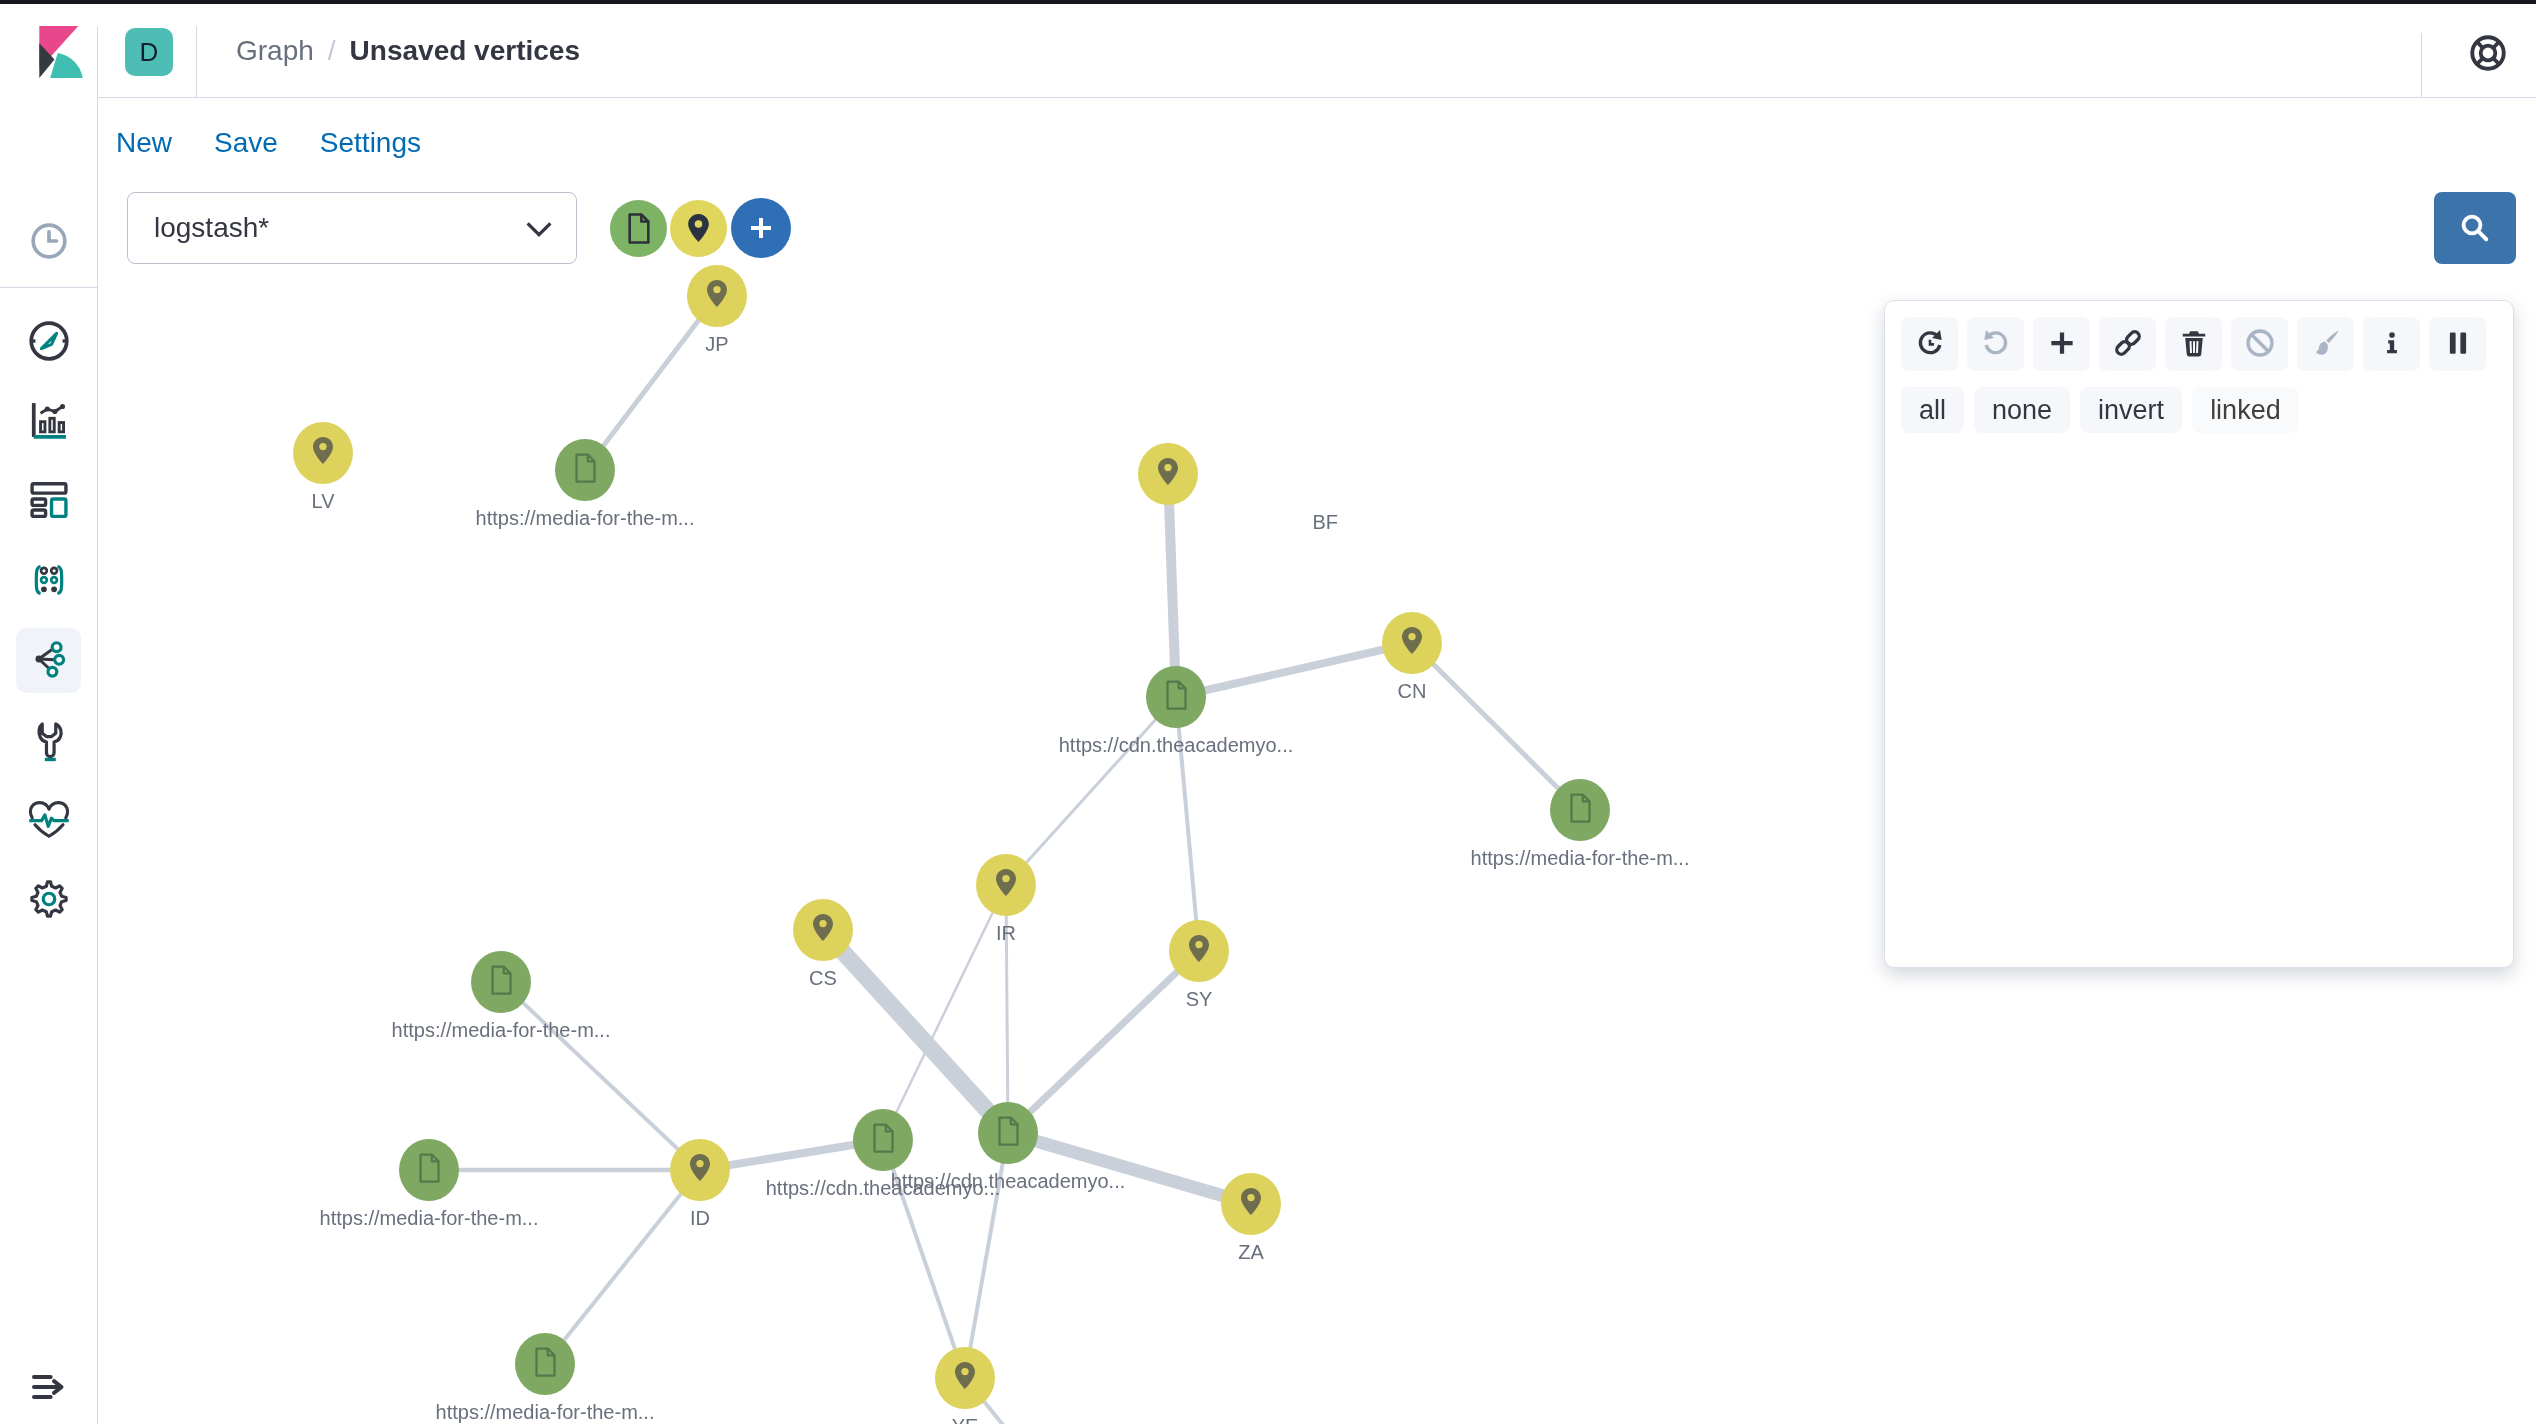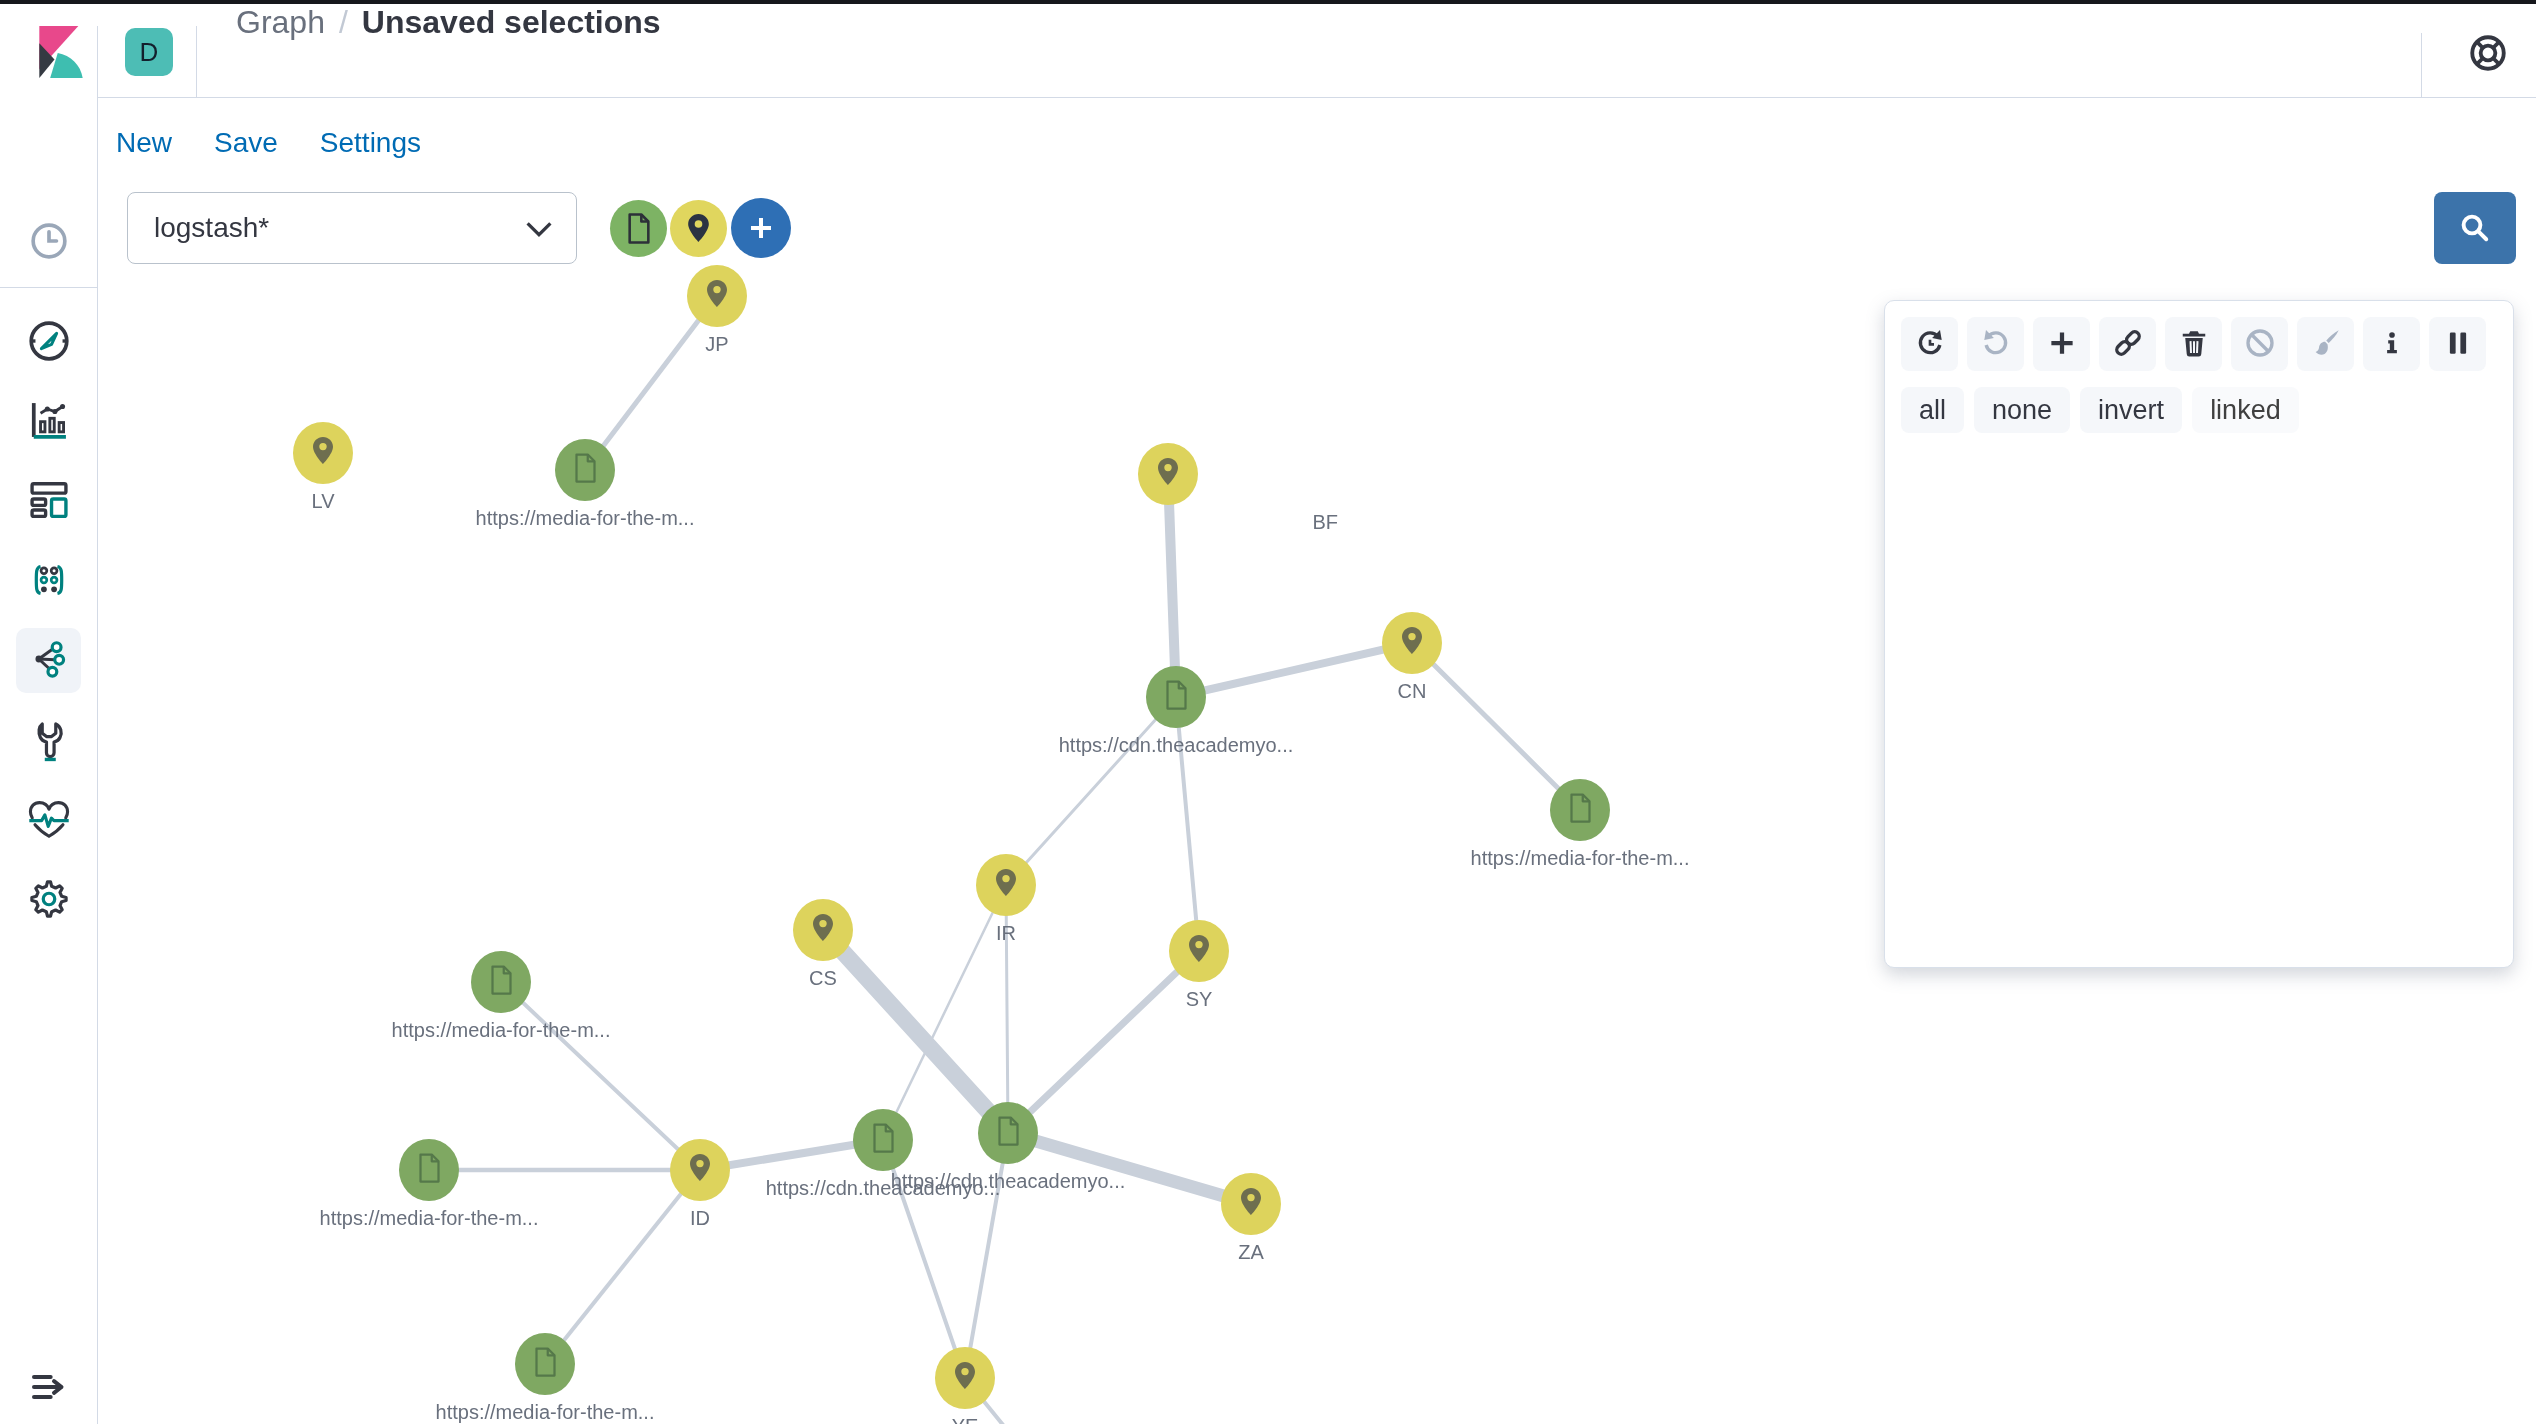--- a/index.html
+++ b/index.html
@@ -8,21 +8,21 @@
     background:#fff;font-family:"Liberation Sans",sans-serif;color:#343741;
     -webkit-font-smoothing:antialiased;
   }
   .top-strip{position:absolute;left:0;top:0;width:2536px;height:4px;background:#16171c;z-index:40;}
   
   .header{position:absolute;left:0;top:4px;width:2536px;height:93px;background:#fff;border-bottom:1px solid #d3dae6;z-index:30;}
   .logo{position:absolute;left:36px;top:22px;width:50px;height:52px;}
   .vdiv{position:absolute;top:26px;width:1px;height:67px;background:#d3dae6;}
   .avatar{position:absolute;left:125px;top:24px;width:48px;height:48px;border-radius:10px;background:#4dbdb5;
           display:flex;align-items:center;justify-content:center;font-size:26px;font-weight:500;color:#13202d;}
-  .breadcrumb{position:absolute;left:236px;top:0;height:93px;display:flex;align-items:flex-start;font-size:32px;gap:14px;}
+  .breadcrumb{position:absolute;left:236px;top:0;height:93px;display:flex;align-items:center;font-size:28px;gap:14px;}
   .crumb-section{color:#69707d;}
   .crumb-sep{color:#c2c9d4;}
   .crumb-title{color:#343741;font-weight:600;}
   .help-btn{position:absolute;right:26px;top:27px;width:44px;height:44px;display:flex;align-items:center;justify-content:center;color:#343741;}
   
   .sidebar{position:absolute;left:0;top:97px;width:97px;height:1327px;background:#fff;border-right:1px solid #d3dae6;z-index:30;}
   .side-item{position:absolute;left:16px;width:65px;height:65px;border-radius:10px;display:flex;align-items:center;justify-content:center;color:#343741;}
   .side-item.active{background:#f0f3f8;}
   .side-item.muted{color:#9aa7b8;}
   .side-div{position:absolute;left:0;top:190px;width:97px;height:1px;background:#d3dae6;}
@@ -80,21 +80,21 @@
     </svg>
   </span>
   <div class="vdiv" style="left:97px;height:71px;top:22px;"></div>
   <div class="avatar">
       <span>D</span>
     </div>
   <div class="vdiv" style="left:196px;height:71px;top:22px;"></div>
   <div class="breadcrumb">
     <span class="crumb-section">Graph</span>
     <span class="crumb-sep">/</span>
-    <span class="crumb-title">Unsaved selections</span>
+    <span class="crumb-title">Unsaved vertices</span>
   </div>
   <div class="vdiv" style="right:114px;left:auto;height:64px;top:29px;"></div>
   <span class="help-btn">
     <svg viewBox="0 0 24 24" width="42" height="42" fill="none" stroke="currentColor" stroke-width="2.2">
       <circle cx="12" cy="12" r="9"></circle>
         <circle cx="12" cy="12" r="4.2"></circle>
       <line x1="5.8" y1="5.8" x2="9" y2="9"></line>
         <line x1="18.2" y1="5.8" x2="15" y2="9"></line>
       <line x1="5.8" y1="18.2" x2="9" y2="15"></line>
         <line x1="18.2" y1="18.2" x2="15" y2="15"></line>

